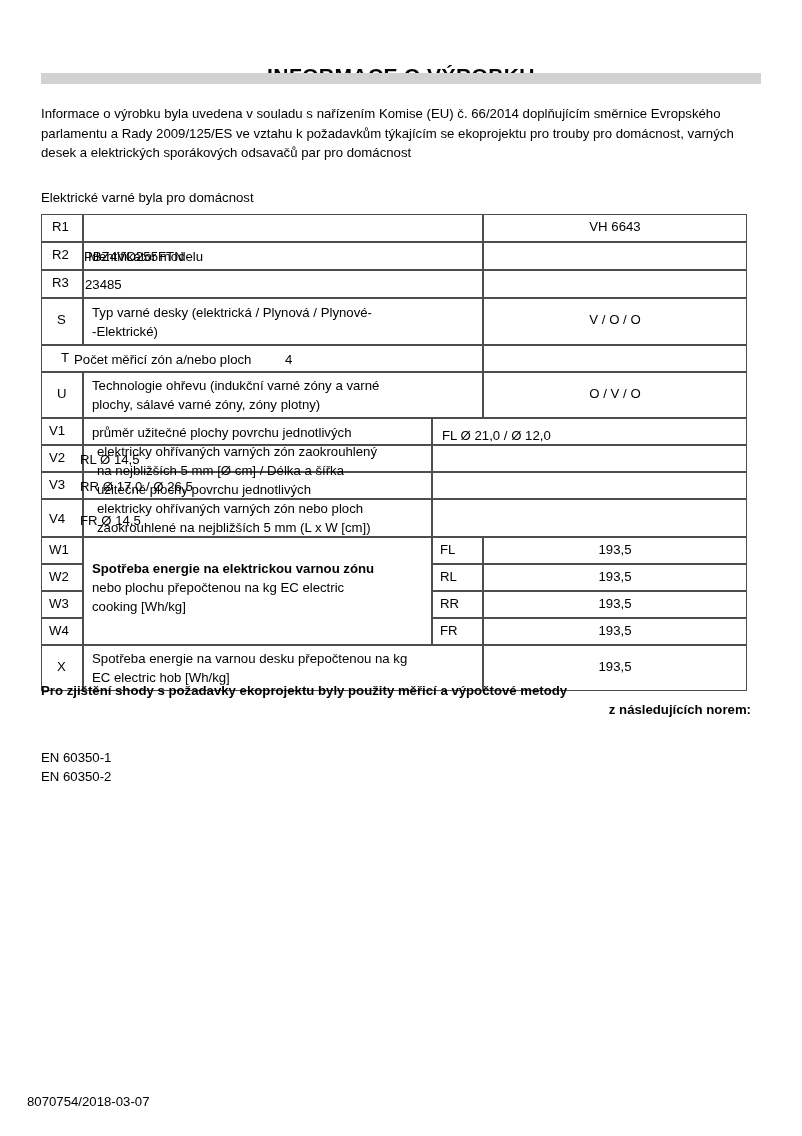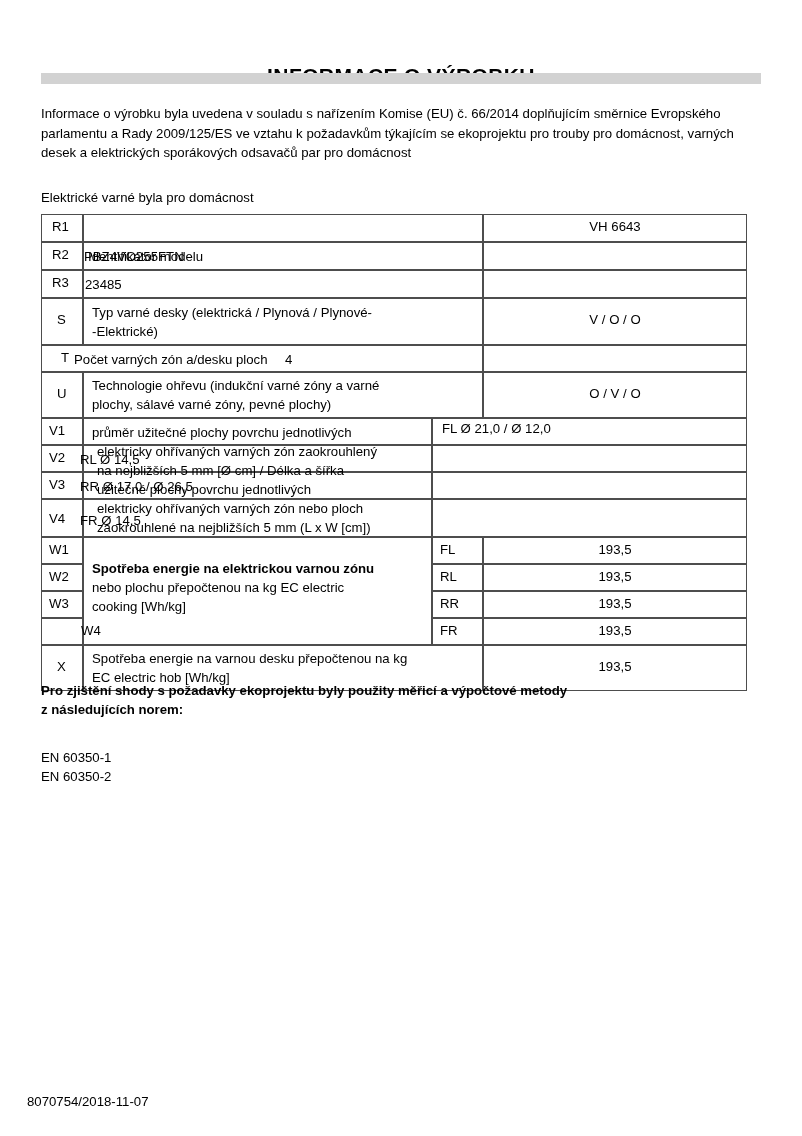--- a/index.html
+++ b/index.html
@@ -105,21 +105,21 @@
   .norms-bold {
     position: absolute;
     left: 41px;
     top: 682px;
     width: 710px;
     font-size: 13.2px;
     font-weight: bold;
     line-height: 18.5px;
     text-align: justify;
   }
-  .norms-bold .ln2 { text-align: left; }
+  .norms-bold .ln2 { text-align: right; }
   .norm-line {
     position: absolute;
     left: 41px;
     font-size: 13.2px;
   }
 
   
   .footer-code {
     position: absolute;
     left: 27px;
@@ -166,30 +166,30 @@
     <div class="cell" style="left:42px; top:84px;  width:400px; height:47px;"></div>
     <div class="cell" style="left:442px;top:84px;  width:264px; height:47px;"></div>
     <div class="code" style="left:16px; top:98px;">S</div>
     <div class="desc" style="left:51px; top:89px;">Typ varné desky (elektrická / Plynová / Plynové-</div>
     <div class="desc" style="left:51px; top:108px;">-Elektrické)</div>
     <div class="val" style="left:442px;top:98px; width:264px;">V / O / O</div>
 
     <div class="cell" style="left:0px;  top:131px; width:442px; height:27px;"></div>
     <div class="cell" style="left:442px;top:131px; width:264px; height:27px;"></div>
     <div class="code" style="left:20px; top:136px;">T</div>
-    <div class="desc" style="left:33px; top:136px;">Počet varných zón a/desku ploch</div>
+    <div class="desc" style="left:33px; top:136px;">Počet měřicí zón a/nebo ploch</div>
     <div class="desc" style="left:244px;top:136px;">4</div>
     <div class="val" style="left:442px;top:136px;width:264px;"></div>
 
     <div class="cell" style="left:0px;  top:158px; width:42px;  height:46px;"></div>
     <div class="cell" style="left:42px; top:158px; width:400px; height:46px;"></div>
     <div class="cell" style="left:442px;top:158px; width:264px; height:46px;"></div>
     <div class="code" style="left:16px; top:172px;">U</div>
     <div class="desc" style="left:51px; top:162px;">Technologie ohřevu (indukční varné zóny a varné</div>
-    <div class="desc" style="left:51px; top:181px;">plochy, sálavé varné zóny, pevné plochy)</div>
+    <div class="desc" style="left:51px; top:181px;">plochy, sálavé varné zóny, zóny plotny)</div>
     <div class="val" style="left:442px;top:172px;width:264px;">O / V / O</div>
 
     <div class="cell" style="left:0px;  top:204px; width:42px;  height:27px;"></div>
     <div class="cell" style="left:42px; top:204px; width:349px; height:27px;"></div>
     <div class="cell" style="left:391px;top:204px; width:315px; height:27px;"></div>
 
     <div class="cell" style="left:0px;  top:231px; width:42px;  height:27px;"></div>
     <div class="cell" style="left:42px; top:231px; width:349px; height:27px;"></div>
     <div class="cell" style="left:391px;top:231px; width:315px; height:27px;"></div>
 
@@ -206,21 +206,21 @@
     <div class="desc" style="left:56px; top:247px;">na nejbližších 5 mm [Ø cm] / Délka a šířka</div>
     <div class="desc" style="left:56px; top:266px;">užitečné plochy povrchu jednotlivých</div>
     <div class="desc" style="left:56px; top:285px;">elektricky ohřívaných varných zón nebo ploch</div>
     <div class="desc" style="left:56px; top:304px;">zaokrouhlené na nejbližších 5 mm (L x W [cm])</div>
 
     <div class="code" style="left:8px;  top:209px;">V1</div>
     <div class="code" style="left:8px;  top:236px;">V2</div>
     <div class="code" style="left:8px;  top:263px;">V3</div>
     <div class="code" style="left:8px;  top:297px;">V4</div>
 
-    <div class="val" style="left:401px;top:207px;width:200px;text-align:left;">FL Ø 21,0 / Ø 12,0</div>
+    <div class="val" style="left:401px;top:214px;width:200px;text-align:left;">FL Ø 21,0 / Ø 12,0</div>
     <div class="desc" style="left:39px; top:236px;">RL Ø 14,5</div>
     <div class="desc" style="left:39px; top:263px;">RR Ø 17,0 / Ø 26,5</div>
     <div class="desc" style="left:39px; top:297px;">FR Ø 14,5</div>
 
     <div class="cell" style="left:0px;  top:323px; width:42px;  height:27px;"></div>
     <div class="cell" style="left:42px; top:323px; width:349px; height:108px;"></div>
     <div class="cell" style="left:391px;top:323px; width:51px;  height:27px;"></div>
     <div class="cell" style="left:442px;top:323px; width:264px; height:27px;"></div>
 
     <div class="cell" style="left:0px;  top:350px; width:42px;  height:27px;"></div>
@@ -231,21 +231,21 @@
     <div class="cell" style="left:391px;top:377px; width:51px;  height:27px;"></div>
     <div class="cell" style="left:442px;top:377px; width:264px; height:27px;"></div>
 
     <div class="cell" style="left:0px;  top:404px; width:42px;  height:27px;"></div>
     <div class="cell" style="left:391px;top:404px; width:51px;  height:27px;"></div>
     <div class="cell" style="left:442px;top:404px; width:264px; height:27px;"></div>
 
     <div class="code" style="left:8px;  top:328px;">W1</div>
     <div class="code" style="left:8px;  top:355px;">W2</div>
     <div class="code" style="left:8px;  top:382px;">W3</div>
-    <div class="code" style="left:8px;  top:409px;margin-left:32px;">W4</div>
+    <div class="code" style="left:8px;  top:409px;">W4</div>
 
     <div class="desc" style="left:51px; top:345px;font-weight:bold;">Spotřeba energie na elektrickou varnou zónu</div>
     <div class="desc" style="left:51px; top:364px;">nebo plochu přepočtenou na kg EC electric</div>
     <div class="desc" style="left:51px; top:383px;">cooking [Wh/kg]</div>
 
     <div class="sub" style="left:399px;top:328px;">FL</div>
     <div class="sub" style="left:399px;top:355px;">RL</div>
     <div class="sub" style="left:399px;top:382px;">RR</div>
     <div class="sub" style="left:399px;top:409px;">FR</div>
 
@@ -265,15 +265,15 @@
   </div>
 
   <div class="norms-bold">
     <div>Pro zjištění shody s požadavky ekoprojektu byly použity měřicí a výpočtové metody</div>
     <div class="ln2">z následujících norem:</div>
   </div>
 
   <div class="norm-line" style="top:750px;">EN 60350-1</div>
   <div class="norm-line" style="top:769px;">EN 60350-2</div>
 
-  <div class="footer-code">8070754/2018-11-07</div>
+  <div class="footer-code">8070754/2018-03-07</div>
 
 </div>
 
 </body></html>

